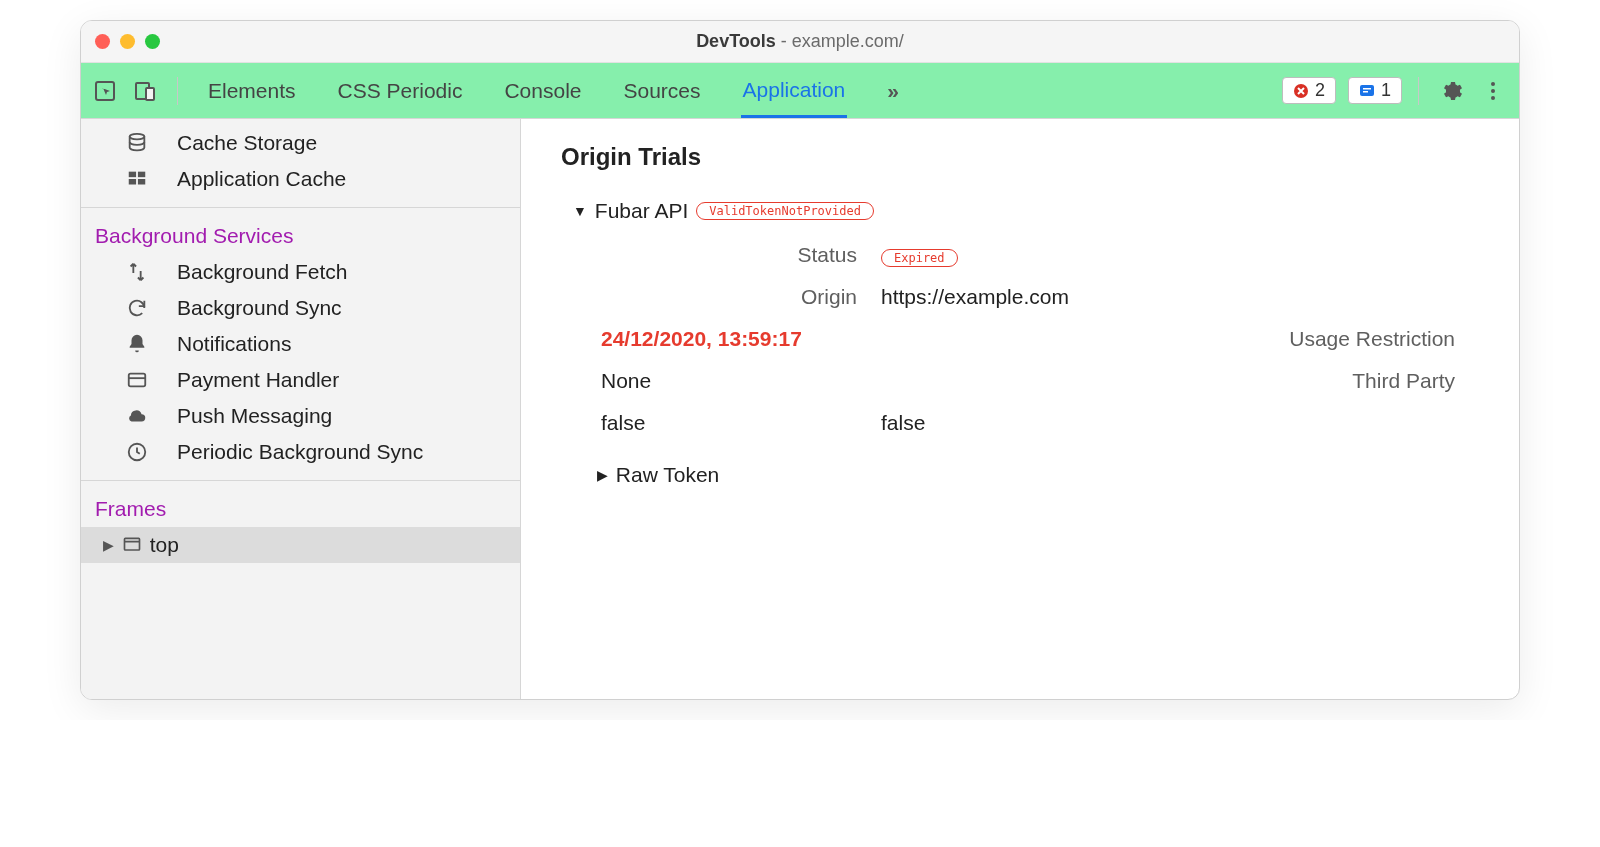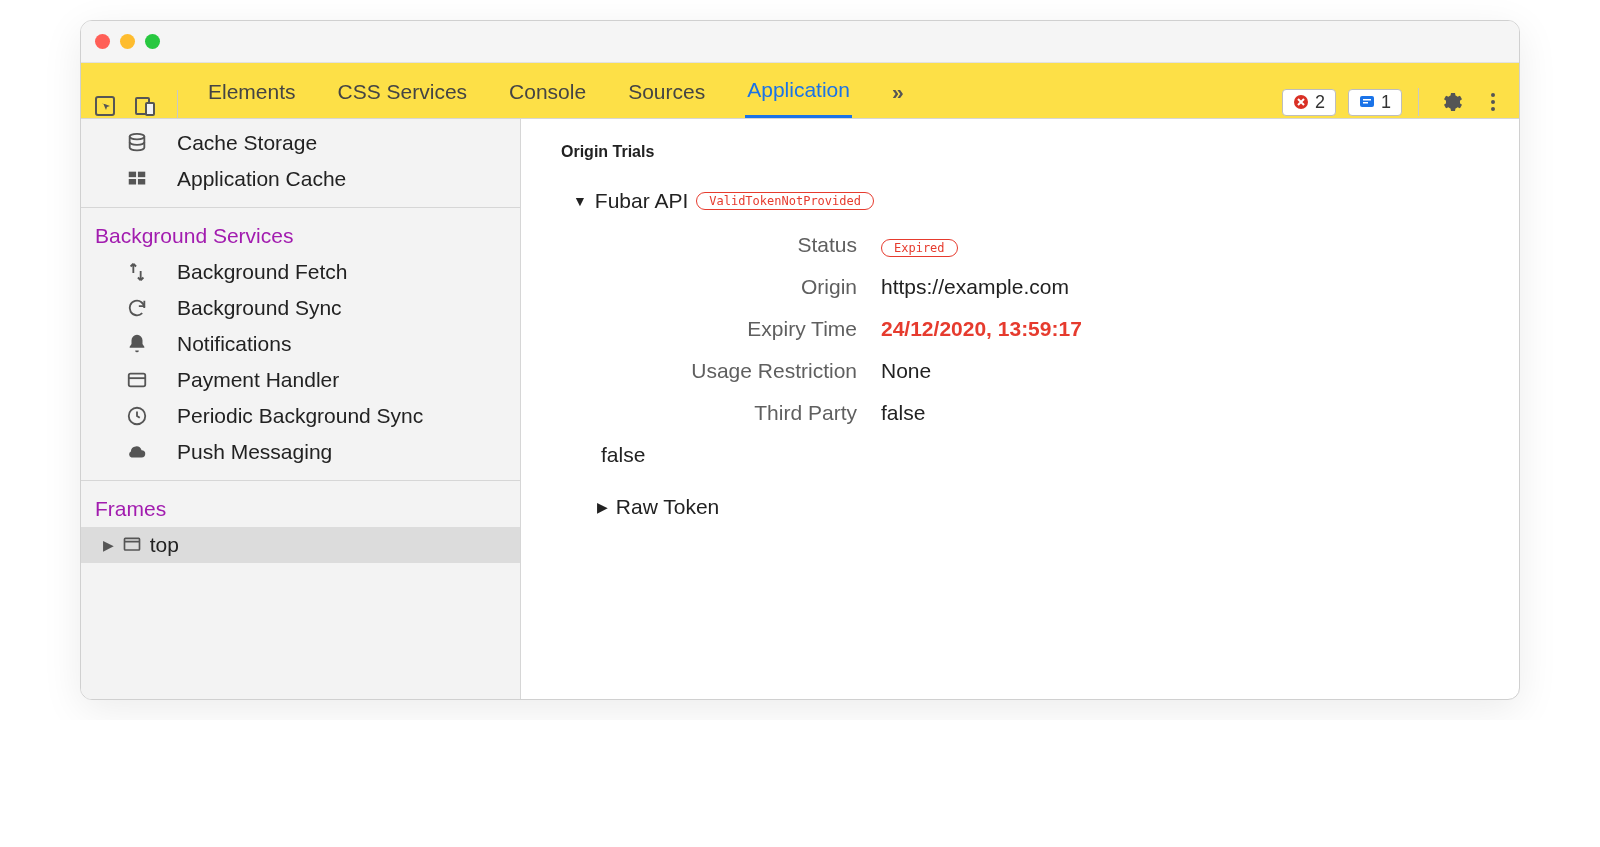--- a/index.html
+++ b/index.html
@@ -35,24 +35,24 @@
   .dot.green { background: #28c840; }
   .titlebar .title {
     position: absolute; left: 0; right: 0; text-align: center;
     font-size: 18px; color: #3a3a3a; pointer-events: none;
   }
   .titlebar .title .bold { font-weight: 600; }
   .titlebar .title .muted { color: #6b6b6b; font-weight: 400; }
   
   .toolbar {
     height: 56px;
-    background: #fde047;
+    background: #86efac;
     border-bottom: 1px solid #d6d6d6;
     display: flex;
-    align-items: flex-end;
+    align-items: center;
     padding: 0 12px;
     gap: 16px;
     font-size: 21px;
     color: #444;
   }
   .toolbar .divider { width:1px; height:28px; background:#c8c8c8; margin:0 4px; }
   .toolbar .tabs { display:flex; align-items:center; gap: 38px; margin-left:8px; flex:1; }
   .tab { padding: 14px 2px 13px 2px; cursor:pointer; }
   .tab.active { color:#1a73e8; border-bottom: 3px solid #1a73e8; }
   .toolbar .right { display:flex; align-items:center; gap:12px; margin-left:auto; }
@@ -72,21 +72,21 @@
     display:flex; flex-direction:column;
   }
   .side-item { display:flex; align-items:center; gap:28px; padding:6px 14px 6px 44px; cursor:pointer; }
   .side-item .icon { width:24px; height:24px; color:#555; }
   .side-section-hr { height:1px; background:#d6d6d6; margin:10px 0; }
   .side-header { padding:6px 14px 6px 14px; font-size:21px; color:#a21caf; }
   .frame-item { display:flex; align-items:center; gap:8px; padding:6px 14px 6px 22px; cursor:pointer; background:#dcdcdc; }
   .tri { font-size:14px; color:#555; }
   
   .main { flex:1; padding:24px 40px; overflow:auto; font-size:21px; color:#222; }
-  .main h2 { font-size:16px; font-weight:700; margin-bottom:28px; }
+  .main h2 { font-size:24px; font-weight:700; margin-bottom:28px; }
   .ot-head { display:flex; align-items:center; gap:8px; margin-bottom:20px; margin-left:12px; }
   .badge {
     border:1.5px solid #e63b2e; color:#e63b2e;
     border-radius:999px; padding:1px 12px; font-family: ui-monospace, Menlo, monospace; font-size:12px;
   }
   .kv { display:grid; grid-template-columns: 280px auto; row-gap:18px; margin-left:40px; margin-top:16px; }
   .kv .k { text-align:right; padding-right:24px; color:#5f5f5f; }
   .kv .v { color:#222; }
   .kv .v.red { color:#e63b2e; font-weight:700; }
   .raw { margin-top:28px; margin-left:36px; display:flex; align-items:center; gap:8px; cursor:pointer; }
@@ -94,40 +94,43 @@
 </head>
 <body>
 
 <div class="window">
 
   <div class="titlebar">
     <div class="traffic">
       <div class="dot red"></div>
       <div class="dot yellow"></div>
       <div class="dot green"></div>
+    </div>
+    <div class="title">
+      <span class="bold">DevTools</span><span class="muted"> - </span><span class="muted">example.com/</span>
     </div>
   </div>
 
   <div class="toolbar">
     <span class="icon">
       <svg width="24" height="24" viewBox="0 0 24 24" fill="none" stroke="#555" stroke-width="2">
         <rect x="3" y="3" width="18" height="18" rx="2"></rect>
         <path d="M9 9l8 3-3 1-1 3-3-7z" fill="#555" stroke="none"></path>
       </svg>
     </span>
     <span class="icon">
       <svg width="24" height="24" viewBox="0 0 24 24" fill="none" stroke="#555" stroke-width="2">
         <rect x="3" y="4" width="13" height="16" rx="1"></rect>
         <rect x="13" y="9" width="8" height="12" rx="1" fill="#f3f3f3"></rect>
       </svg>
     </span>
     <div class="divider"></div>
     <div class="tabs">
       <div class="tab">Elements</div>
-      <div class="tab">CSS Services</div>
+      <div class="tab">CSS Periodic</div>
       <div class="tab">Console</div>
       <div class="tab">Sources</div>
       <div class="tab active">Application</div>
       <div class="tab" style="font-weight:600;color:#555;">»</div>
     </div>
     <div class="right">
       <div class="pill">
         <span class="icon">
           <svg width="16" height="16" viewBox="0 0 16 16">
               <circle cx="8" cy="8" r="7" fill="#d93025"></circle>
@@ -220,34 +223,34 @@
         <span class="icon">
           <svg width="22" height="22" viewBox="0 0 24 24" fill="none" stroke="#555" stroke-width="2">
               <rect x="3" y="5" width="18" height="14" rx="2"></rect>
               <line x1="3" y1="10" x2="21" y2="10"></line>
             </svg>
         </span>
         <span>Payment Handler</span>
       </div>
       <div class="side-item">
         <span class="icon">
+          <svg width="22" height="22" viewBox="0 0 24 24" fill="#555">
+              <path d="M6 18h11a4 4 0 000-8 6 6 0 00-11.7 1.5A3.5 3.5 0 006 18z"></path>
+            </svg>
+        </span>
+        <span>Push Messaging</span>
+      </div>
+      <div class="side-item">
+        <span class="icon">
           <svg width="22" height="22" viewBox="0 0 24 24" fill="none" stroke="#555" stroke-width="2">
               <circle cx="12" cy="12" r="9"></circle>
               <path d="M12 7v5l3 2"></path>
             </svg>
         </span>
         <span>Periodic Background Sync</span>
-      </div>
-      <div class="side-item">
-        <span class="icon">
-          <svg width="22" height="22" viewBox="0 0 24 24" fill="#555">
-              <path d="M6 18h11a4 4 0 000-8 6 6 0 00-11.7 1.5A3.5 3.5 0 006 18z"></path>
-            </svg>
-        </span>
-        <span>Push Messaging</span>
       </div>
 
       <div class="side-section-hr"></div>
       <div class="side-header">Frames</div>
       <div class="frame-item">
         <span class="tri">▶</span>
         <span class="icon">
           <svg width="20" height="20" viewBox="0 0 24 24" fill="none" stroke="#555" stroke-width="2">
               <rect x="3" y="4" width="18" height="14" rx="1"></rect>
               <line x1="3" y1="8" x2="21" y2="8"></line>
@@ -268,21 +271,20 @@
 
       <div class="kv">
         <div class="k">Status</div>
         <div class="v">
           <span class="badge">Expired</span>
         </div>
 
         <div class="k">Origin</div>
         <div class="v">https://example.com</div>
 
-        <div class="k">Expiry Time</div>
         <div class="v red">24/12/2020, 13:59:17</div>
 
         <div class="k">Usage Restriction</div>
         <div class="v">None</div>
 
         <div class="k">Third Party</div>
         <div class="v">false</div>
 
         <div class="v">false</div>
       </div>

